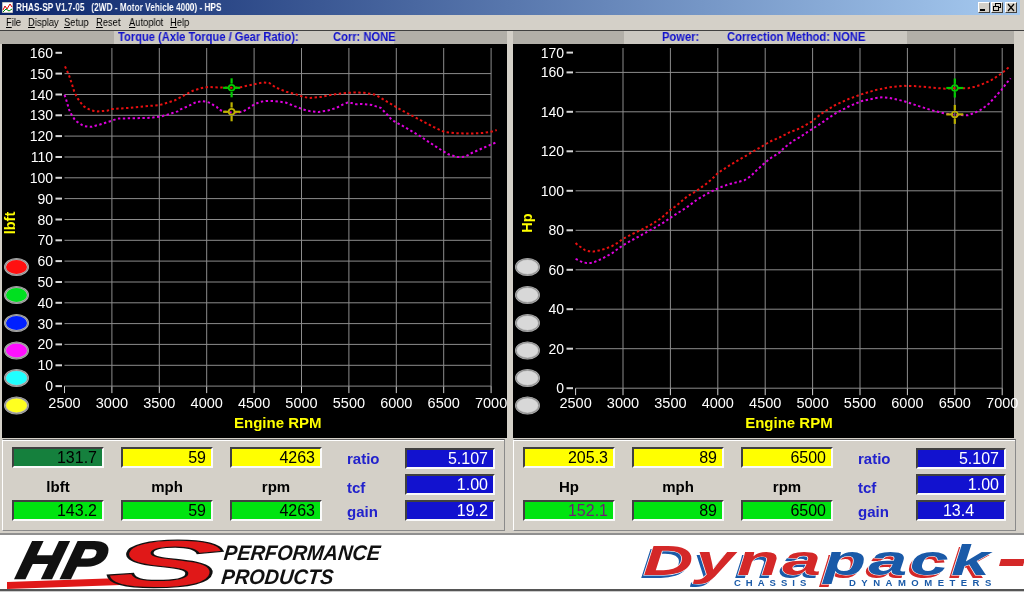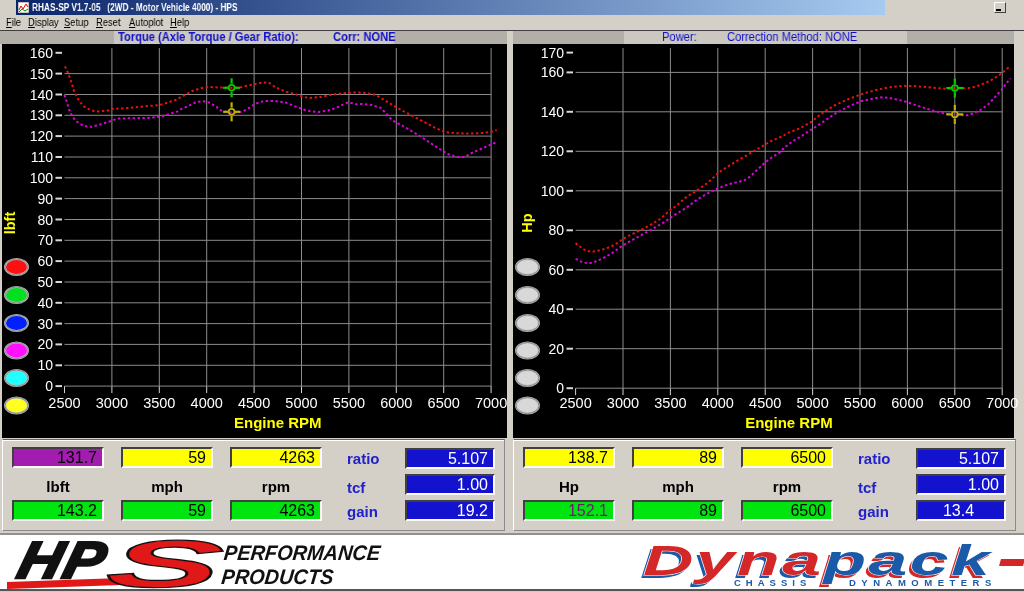--- a/index.html
+++ b/index.html
@@ -1,19 +1,19 @@
 <!DOCTYPE html>
 <html><head><meta charset="utf-8">
 <style>
 *{margin:0;padding:0;-webkit-font-smoothing:antialiased}
 div,span{will-change:transform}
 body{width:1024px;height:592px;background:#d4d0c8;font-family:"Liberation Sans",sans-serif;overflow:hidden;position:relative}
 </style></head>
 <body>
-<div style="position:absolute;left:16px;top:0;width:869px;height:15px;
+<div style="position:absolute;left:0;top:0;width:1020px;height:15px;
 background:linear-gradient(90deg,#0a246a,#a6caf0)">
 <svg width="11" height="11" style="position:absolute;left:2px;top:2px">
 <rect width="11" height="11" fill="#fff" stroke="#888" stroke-width="1"></rect>
 <polyline points="1,8 3,4 5,7 8,2 10,5" fill="none" stroke="#d00" stroke-width="1"></polyline>
 <polyline points="1,10 4,7 7,9 10,7" fill="none" stroke="#080" stroke-width="1"></polyline>
 </svg>
 <div style="position:absolute;left:16px;top:1px;color:#fff;font-size:11.5px;font-weight:bold;white-space:nowrap;transform:scaleX(0.72);transform-origin:left">RHAS-SP V1.7-05&nbsp;&nbsp;&nbsp;(2WD - Motor Vehicle 4000) - HPS</div>
 <div style="position:absolute;left:978px;top:2px"><span style="display:inline-block;width:12px;height:11px;background:#d4d0c8;border-top:1px solid #fff;border-left:1px solid #fff;border-right:1px solid #404040;border-bottom:1px solid #404040;box-sizing:border-box;vertical-align:top;margin-right:1px;position:relative"><svg width="10" height="9" style="position:absolute;left:0;top:0" shape-rendering="crispEdges">
           <rect x="1" y="6" width="5" height="2" fill="#000"></rect>
         </svg></span><span style="display:inline-block;width:12px;height:11px;background:#d4d0c8;border-top:1px solid #fff;border-left:1px solid #fff;border-right:1px solid #404040;border-bottom:1px solid #404040;box-sizing:border-box;vertical-align:top;margin-right:1px;position:relative"><svg width="10" height="9" style="position:absolute;left:0;top:0" shape-rendering="crispEdges">
@@ -32,21 +32,21 @@
     <span style="position:absolute;left:170px;top:1px;font-size:11px;color:#000;transform:scaleX(0.85);transform-origin:left;display:inline-block"><span style="text-decoration:underline">H</span>elp</span>
   </div>
 <div style="position:absolute;left:0;top:30px;width:1024px;height:1px;background:#404040"></div>
 <div style="position:absolute;left:0;top:31px;width:507px;height:13px;background:#b2afa8">
     <div style="position:absolute;left:114px;top:0;width:280px;height:13px;background:#cbc8c1;font-size:12px;font-weight:bold;color:#1111cc;line-height:13px;white-space:nowrap">
       <span style="position:absolute;left:4px;transform:scaleX(0.93);transform-origin:left">Torque (Axle Torque / Gear Ratio):</span>
       <span style="position:absolute;left:219px;transform:scaleX(0.93);transform-origin:left">Corr: NONE</span>
     </div>
   </div>
 <div style="position:absolute;left:513px;top:31px;width:501px;height:13px;background:#b2afa8">
-    <div style="position:absolute;left:111px;top:0;width:283px;height:13px;background:#cbc8c1;font-size:12px;font-weight:normal;color:#1111cc;line-height:13px;white-space:nowrap">
+    <div style="position:absolute;left:111px;top:0;width:283px;height:13px;background:#cbc8c1;font-size:12px;font-weight:bold;color:#1111cc;line-height:13px;white-space:nowrap">
       <span style="position:absolute;left:38px;transform:scaleX(0.93);transform-origin:left">Power:</span>
       <span style="position:absolute;left:103px;transform:scaleX(0.93);transform-origin:left">Correction Method: NONE</span>
     </div>
   </div>
 <div style="position:absolute;left:2px;top:44px;width:505px;height:394px;background:#000">
     <svg width="505" height="394" viewBox="0 0 505 394" style="position:absolute;left:0;top:0;overflow:visible;will-change:transform" font-family="&quot;Liberation Sans&quot;,sans-serif">
       <line x1="62.5" y1="342.1" x2="62.5" y2="349.1" stroke="#d4d4d4" stroke-width="1"></line>
       <line x1="109.9" y1="4" x2="109.9" y2="342.1" stroke="#8c8c8c" stroke-width="1"></line>
       <line x1="109.9" y1="342.1" x2="109.9" y2="349.1" stroke="#d4d4d4" stroke-width="1"></line>
       <line x1="157.3" y1="4" x2="157.3" y2="342.1" stroke="#8c8c8c" stroke-width="1"></line>
@@ -235,37 +235,37 @@
       <line x1="445.0" y1="44.0" x2="450.3" y2="44.0" stroke="#00cc00" stroke-width="2.2"></line>
       <circle cx="441.8" cy="44.0" r="2.9" fill="none" stroke="#00cc00" stroke-width="1.7"></circle>
       <line x1="441.8" y1="60.9" x2="441.8" y2="66.2" stroke="#bdb300" stroke-width="2.2"></line>
       <line x1="441.8" y1="74.6" x2="441.8" y2="79.9" stroke="#bdb300" stroke-width="2.2"></line>
       <line x1="433.3" y1="70.4" x2="438.6" y2="70.4" stroke="#bdb300" stroke-width="2.2"></line>
       <line x1="445.0" y1="70.4" x2="450.3" y2="70.4" stroke="#bdb300" stroke-width="2.2"></line>
       <circle cx="441.8" cy="70.4" r="2.9" fill="none" stroke="#bdb300" stroke-width="1.7"></circle>
     </svg>
   </div>
 <div style="position:absolute;left:2px;top:439px;width:503px;height:92px;background:#d4d0c8;border-top:1px solid #666;border-left:1px solid #fff;border-right:1px solid #8a8a8a;border-bottom:1px solid #8a8a8a;box-shadow:inset 0 1px 0 #fff;box-sizing:border-box"></div>
-<div style="position:absolute;left:11.5px;top:447px;width:92px;height:21px;background:#a21caf;border-style:solid;border-color:#404040 #fafafa #fafafa #404040;border-width:2px 2px 2px 2px;box-sizing:border-box;color:#000;font-size:16px;text-align:right;padding-right:5px;line-height:17px">131.7</div>
+<div style="position:absolute;left:11.5px;top:447px;width:92px;height:21px;background:#15803d;border-style:solid;border-color:#404040 #fafafa #fafafa #404040;border-width:2px 2px 2px 2px;box-sizing:border-box;color:#000;font-size:16px;text-align:right;padding-right:5px;line-height:17px">131.7</div>
 <div style="position:absolute;left:120.5px;top:447px;width:92px;height:21px;background:#ffff00;border-style:solid;border-color:#404040 #fafafa #fafafa #404040;border-width:2px 2px 2px 2px;box-sizing:border-box;color:#000;font-size:16px;text-align:right;padding-right:5px;line-height:17px">59</div>
 <div style="position:absolute;left:229.5px;top:447px;width:92px;height:21px;background:#ffff00;border-style:solid;border-color:#404040 #fafafa #fafafa #404040;border-width:2px 2px 2px 2px;box-sizing:border-box;color:#000;font-size:16px;text-align:right;padding-right:5px;line-height:17px">4263</div>
 <div style="position:absolute;left:11.5px;top:478px;width:92px;text-align:center;font-size:15px;font-weight:bold;color:#000">lbft</div>
 <div style="position:absolute;left:120.5px;top:478px;width:92px;text-align:center;font-size:15px;font-weight:bold;color:#000">mph</div>
 <div style="position:absolute;left:229.5px;top:478px;width:92px;text-align:center;font-size:15px;font-weight:bold;color:#000">rpm</div>
 <div style="position:absolute;left:11.5px;top:500px;width:92px;height:21px;background:#00e410;border-style:solid;border-color:#404040 #fafafa #fafafa #404040;border-width:2px 2px 2px 2px;box-sizing:border-box;color:#000;font-size:16px;text-align:right;padding-right:5px;line-height:17px">143.2</div>
 <div style="position:absolute;left:120.5px;top:500px;width:92px;height:21px;background:#00e410;border-style:solid;border-color:#404040 #fafafa #fafafa #404040;border-width:2px 2px 2px 2px;box-sizing:border-box;color:#000;font-size:16px;text-align:right;padding-right:5px;line-height:17px">59</div>
 <div style="position:absolute;left:229.5px;top:500px;width:92px;height:21px;background:#00e410;border-style:solid;border-color:#404040 #fafafa #fafafa #404040;border-width:2px 2px 2px 2px;box-sizing:border-box;color:#000;font-size:16px;text-align:right;padding-right:5px;line-height:17px">4263</div>
 <div style="position:absolute;left:347px;top:450px;font-size:15px;font-weight:bold;color:#2222cc">ratio</div>
 <div style="position:absolute;left:347px;top:479px;font-size:15px;font-weight:bold;color:#2222cc">tcf</div>
 <div style="position:absolute;left:347px;top:503px;font-size:15px;font-weight:bold;color:#2222cc">gain</div>
 <div style="position:absolute;left:405px;top:448px;width:90px;height:21px;background:#1212cf;border-style:solid;border-color:#404040 #fafafa #fafafa #404040;border-width:2px 2px 2px 2px;box-sizing:border-box;color:#fff;font-size:16px;text-align:right;padding-right:5px;line-height:17px">5.107</div>
 <div style="position:absolute;left:405px;top:474px;width:90px;height:21px;background:#1212cf;border-style:solid;border-color:#404040 #fafafa #fafafa #404040;border-width:2px 2px 2px 2px;box-sizing:border-box;color:#fff;font-size:16px;text-align:right;padding-right:5px;line-height:17px">1.00</div>
 <div style="position:absolute;left:405px;top:500px;width:90px;height:21px;background:#1212cf;border-style:solid;border-color:#404040 #fafafa #fafafa #404040;border-width:2px 2px 2px 2px;box-sizing:border-box;color:#fff;font-size:16px;text-align:right;padding-right:5px;line-height:17px">19.2</div>
 <div style="position:absolute;left:513px;top:439px;width:503px;height:92px;background:#d4d0c8;border-top:1px solid #666;border-left:1px solid #fff;border-right:1px solid #8a8a8a;border-bottom:1px solid #8a8a8a;box-shadow:inset 0 1px 0 #fff;box-sizing:border-box"></div>
-<div style="position:absolute;left:522.5px;top:447px;width:92px;height:21px;background:#ffff00;border-style:solid;border-color:#404040 #fafafa #fafafa #404040;border-width:2px 2px 2px 2px;box-sizing:border-box;color:#000;font-size:16px;text-align:right;padding-right:5px;line-height:17px">138.7</div>
+<div style="position:absolute;left:522.5px;top:447px;width:92px;height:21px;background:#ffff00;border-style:solid;border-color:#404040 #fafafa #fafafa #404040;border-width:2px 2px 2px 2px;box-sizing:border-box;color:#000;font-size:16px;text-align:right;padding-right:5px;line-height:17px">205.3</div>
 <div style="position:absolute;left:631.5px;top:447px;width:92px;height:21px;background:#ffff00;border-style:solid;border-color:#404040 #fafafa #fafafa #404040;border-width:2px 2px 2px 2px;box-sizing:border-box;color:#000;font-size:16px;text-align:right;padding-right:5px;line-height:17px">89</div>
 <div style="position:absolute;left:740.5px;top:447px;width:92px;height:21px;background:#ffff00;border-style:solid;border-color:#404040 #fafafa #fafafa #404040;border-width:2px 2px 2px 2px;box-sizing:border-box;color:#000;font-size:16px;text-align:right;padding-right:5px;line-height:17px">6500</div>
 <div style="position:absolute;left:522.5px;top:478px;width:92px;text-align:center;font-size:15px;font-weight:bold;color:#000">Hp</div>
 <div style="position:absolute;left:631.5px;top:478px;width:92px;text-align:center;font-size:15px;font-weight:bold;color:#000">mph</div>
 <div style="position:absolute;left:740.5px;top:478px;width:92px;text-align:center;font-size:15px;font-weight:bold;color:#000">rpm</div>
 <div style="position:absolute;left:522.5px;top:500px;width:92px;height:21px;background:#00e410;border-style:solid;border-color:#404040 #fafafa #fafafa #404040;border-width:2px 2px 2px 2px;box-sizing:border-box;color:#701a75;font-size:16px;text-align:right;padding-right:5px;line-height:17px">152.1</div>
 <div style="position:absolute;left:631.5px;top:500px;width:92px;height:21px;background:#00e410;border-style:solid;border-color:#404040 #fafafa #fafafa #404040;border-width:2px 2px 2px 2px;box-sizing:border-box;color:#000;font-size:16px;text-align:right;padding-right:5px;line-height:17px">89</div>
 <div style="position:absolute;left:740.5px;top:500px;width:92px;height:21px;background:#00e410;border-style:solid;border-color:#404040 #fafafa #fafafa #404040;border-width:2px 2px 2px 2px;box-sizing:border-box;color:#000;font-size:16px;text-align:right;padding-right:5px;line-height:17px">6500</div>
 <div style="position:absolute;left:858px;top:450px;font-size:15px;font-weight:bold;color:#2222cc">ratio</div>
 <div style="position:absolute;left:858px;top:479px;font-size:15px;font-weight:bold;color:#2222cc">tcf</div>

